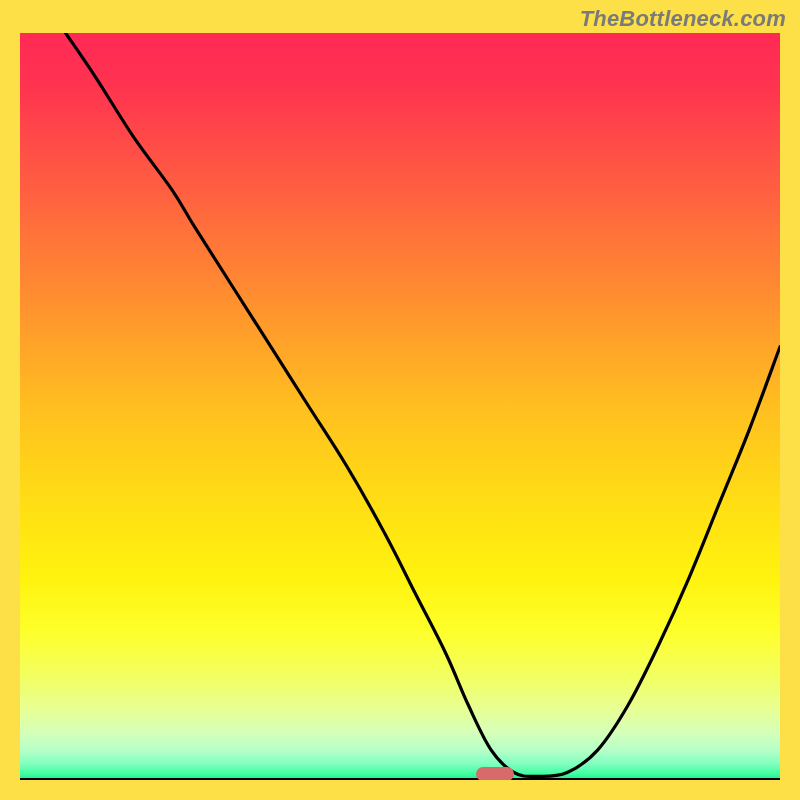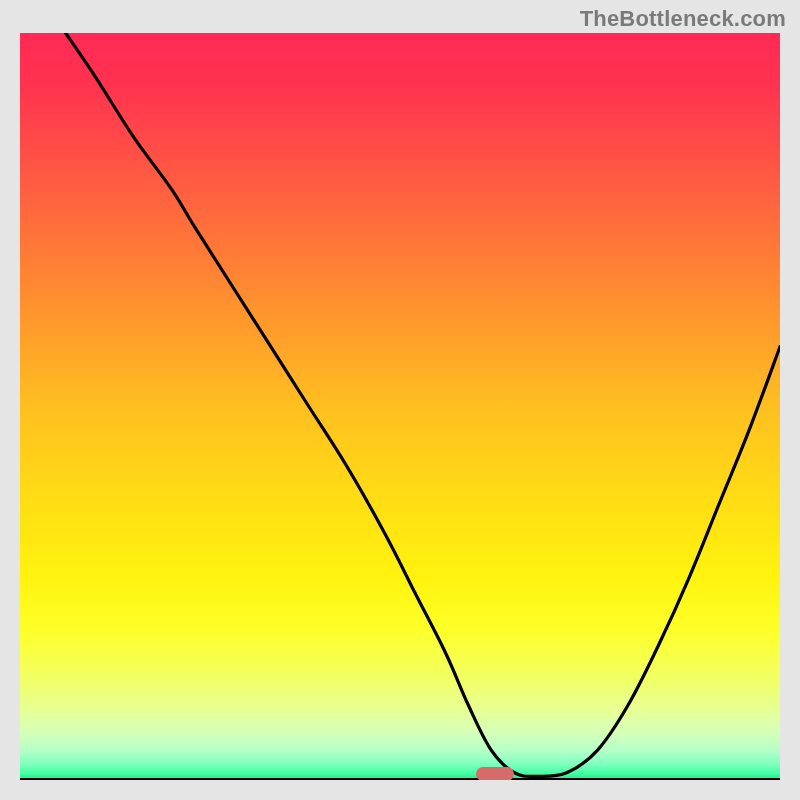--- a/index.html
+++ b/index.html
@@ -10,21 +10,22 @@
     background: #000;
     overflow: hidden;
     font-family: Arial, Helvetica, sans-serif;
   }
   .frame {
     position: absolute;
     left: 0;
     top: 0;
     width: 800px;
     height: 800px;
-    background: #e5e5e5;
+    background: #fde047;
+    font-style: italic;
   }
   .plot-area {
     position: absolute;
     left: 20px;
     top: 33px;
     width: 760px;
     height: 747px;
     overflow: hidden;
   }
   .gradient {

